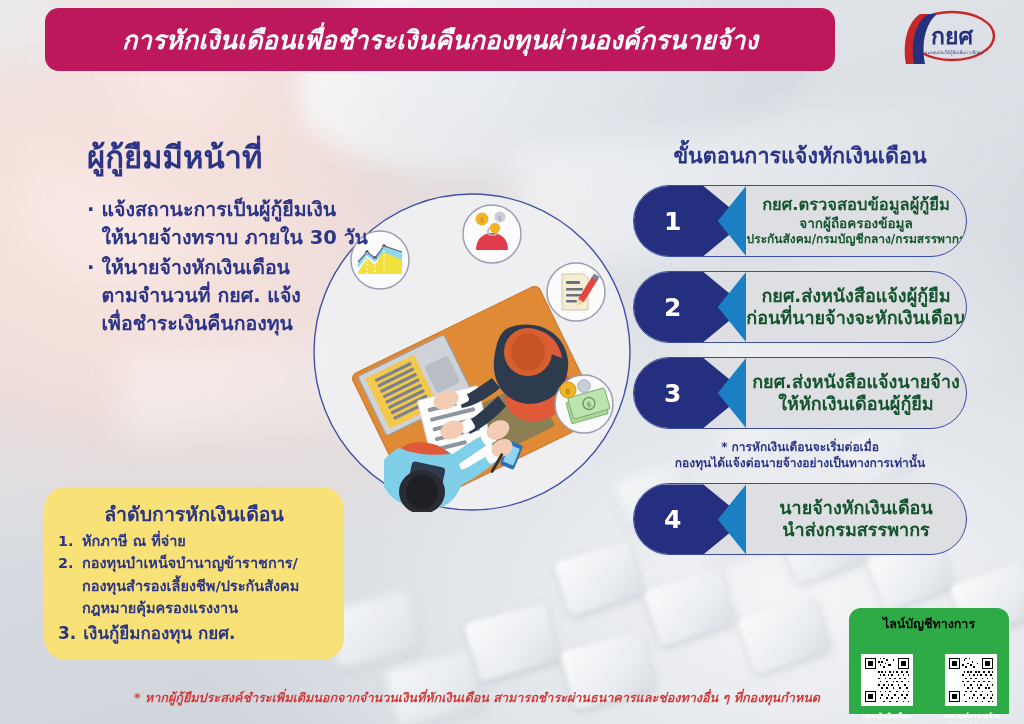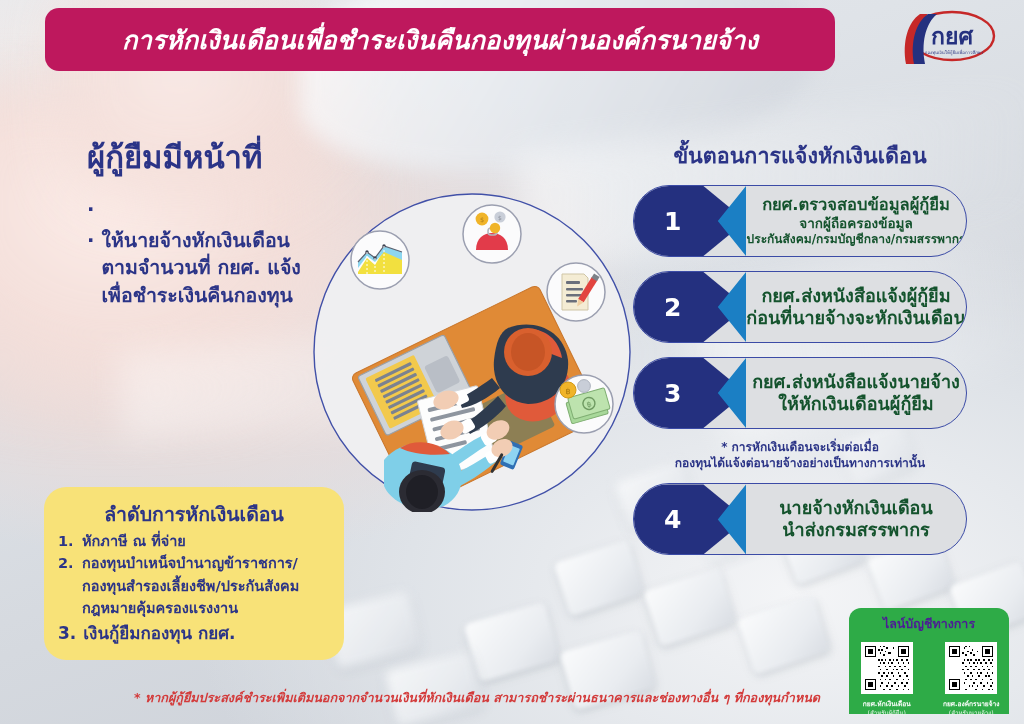--- a/index.html
+++ b/index.html
@@ -121,21 +121,21 @@
   }
   #step-note span{ display:block; white-space:nowrap; }
 
   
   #line-box{
     position:absolute; left:849px; top:608px; width:160px; height:106px;
     background:#2eab47; border-radius:12px 12px 0 0; z-index:4;
     padding:6px 8px 0 8px;
   }
   #line-title{
-    text-align:center; color:#4c1d95; font-weight:bold; font-size:12.5px; margin-bottom:8px;
+    text-align:center; color:#000000; font-weight:bold; font-size:12.5px; margin-bottom:20px;
   }
   #qr-wrap{ display:flex; justify-content:center; gap:25px; }
   .qr-col{ width:62px; text-align:center; }
   .qr-img{ width:52px; height:52px; margin:0 auto; background:#fff; padding:2px; }
   .qr-cap{ color:#fff; font-size:6.6px; font-weight:bold; line-height:1.3; margin-top:2px; white-space:nowrap;}
   .qr-sub{ color:#eaf7ec; font-size:6.2px; line-height:1.3; white-space:nowrap; }
 
   
   #footnote{
     position:absolute; left:0; right:0; bottom:16px; text-align:center; z-index:5;
@@ -180,20 +180,24 @@
   <path d="M24 58 C20 36 26 16 38 8 L47 8 C35 18 31 38 35 58 Z" fill="#25317f"></path>
   <text x="62" y="38" font-family="DejaVu Sans, sans-serif" font-size="23" font-weight="bold" fill="#25317f" text-anchor="middle">กยศ</text>
   <text x="64" y="48" font-family="DejaVu Sans, sans-serif" font-size="4.4" fill="#25317f" text-anchor="middle">กองทุนเงินให้กู้ยืมเพื่อการศึกษา</text>
 </svg>
 
 <div id="left-col">
   <div id="duties-heading">ผู้กู้ยืมมีหน้าที่</div>
 
   <div class="duty-row">
     <span class="duty-dot">·</span>
+    <span class="duty-txt">
+      <span>แจ้งสถานะการเป็นผู้กู้ยืมเงิน</span>
+      <span>ให้นายจ้างทราบ ภายใน 30 วัน</span>
+    </span>
   </div>
 
   <div class="duty-row">
     <span class="duty-dot">·</span>
     <span class="duty-txt">
       <span>ให้นายจ้างหักเงินเดือน</span>
       <span>ตามจำนวนที่ กยศ. แจ้ง</span>
       <span>เพื่อชำระเงินคืนกองทุน</span>
     </span>
   </div>

